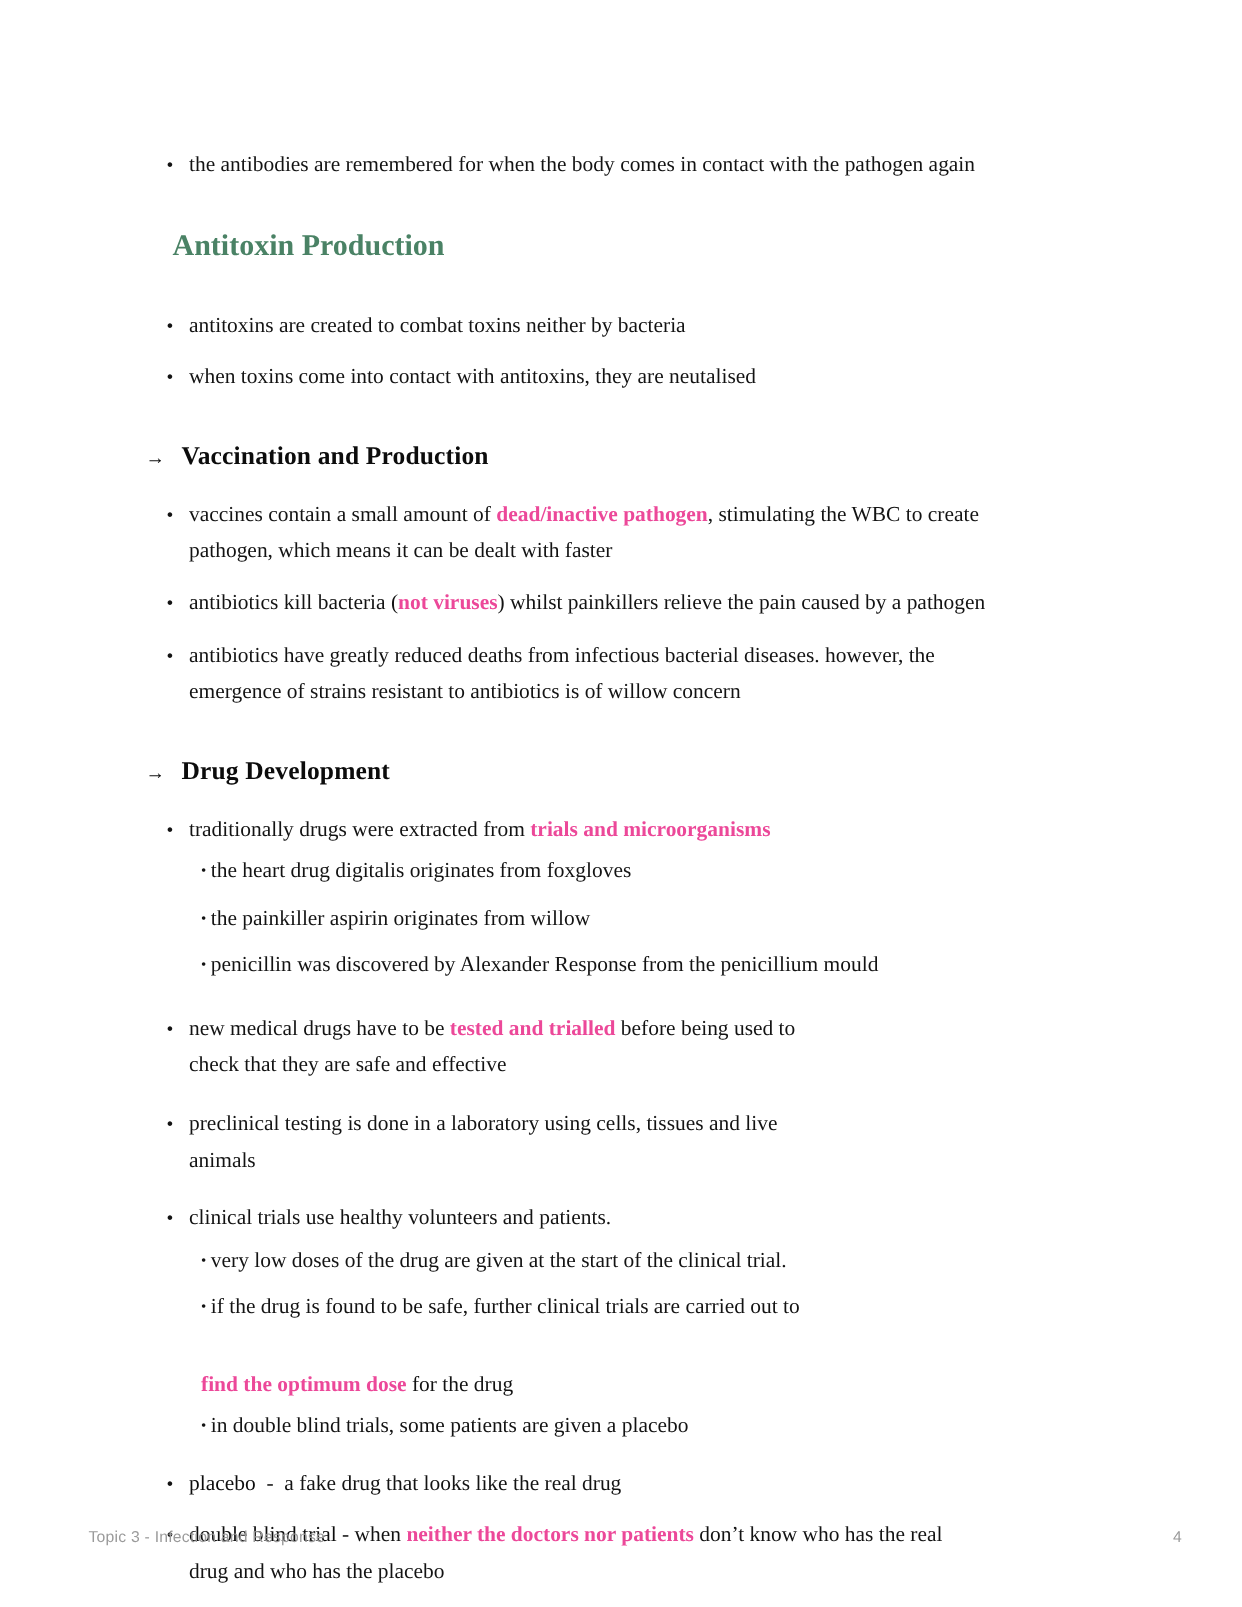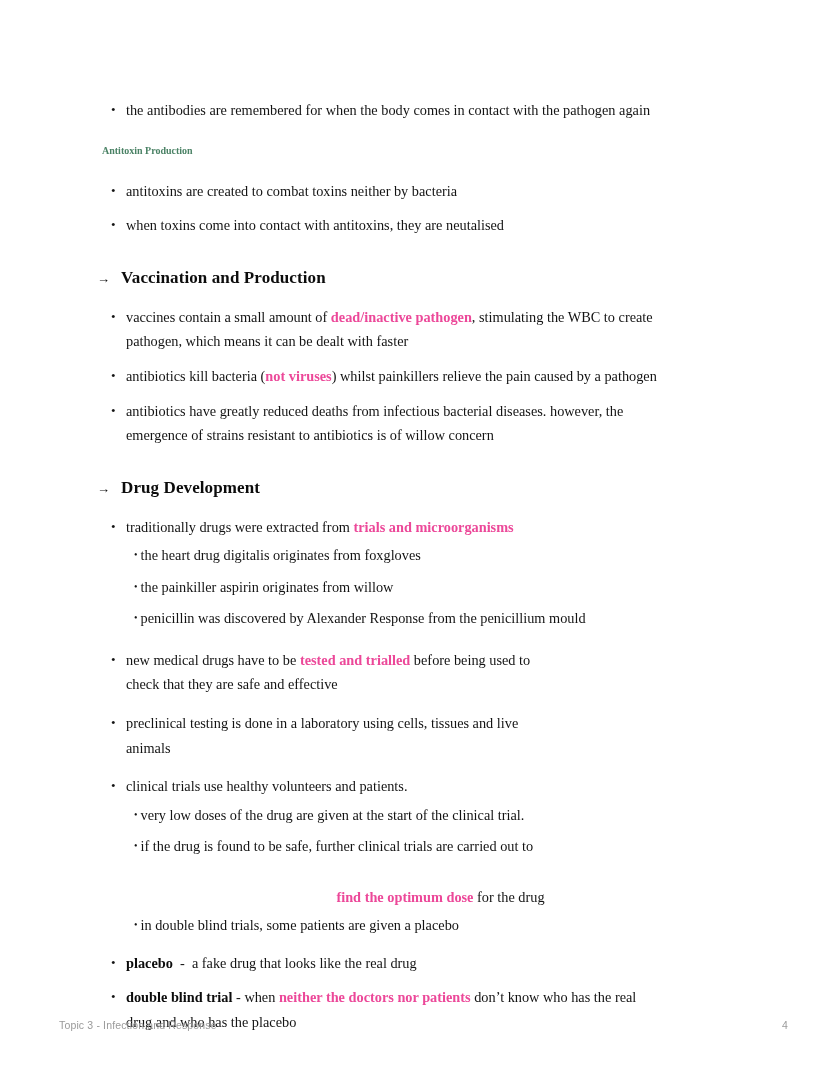--- a/index.html
+++ b/index.html
@@ -19,24 +19,24 @@
   }
   .content {
     position: absolute;
     left: 97px;
     top: 98px;
     width: 650px;
   }
 
   
   .section-label {
-    font-size: 10px;
+    font-size: 20px;
     font-weight: bold;
     color: #4a8265;
-    margin: 4px;
+    margin: 17px;
     padding: 0 0 0 1px;
     line-height: 20px;
   }
 
   
   .heading {
     display: flex;
     align-items: baseline;
     font-size: 17px;
     font-weight: bold;
@@ -77,26 +77,25 @@
   }
   .subline .sdot {
     font-size: 10px;
     vertical-align: 1.5px;
     padding-right: 3px;
   }
   
   .contline {
     padding-left: 8px;
     line-height: 23.5px;
-    text-align: center;
   }
   .spacer-line { height: 24px; }
 
   .g  { color: #ec4899; font-weight: bold; }
-  .b  { font-weight: bold; color: #0c0c0c; }
+  .b  { font-weight: normal; color: #0c0c0c; }
 
   
   .gap-xs { height: 10px; }
   .gap-sm { height: 14px; }
   .gap-lg { height: 28px; }
 
   
   .footer {
     position: absolute;
     left: 36px;

